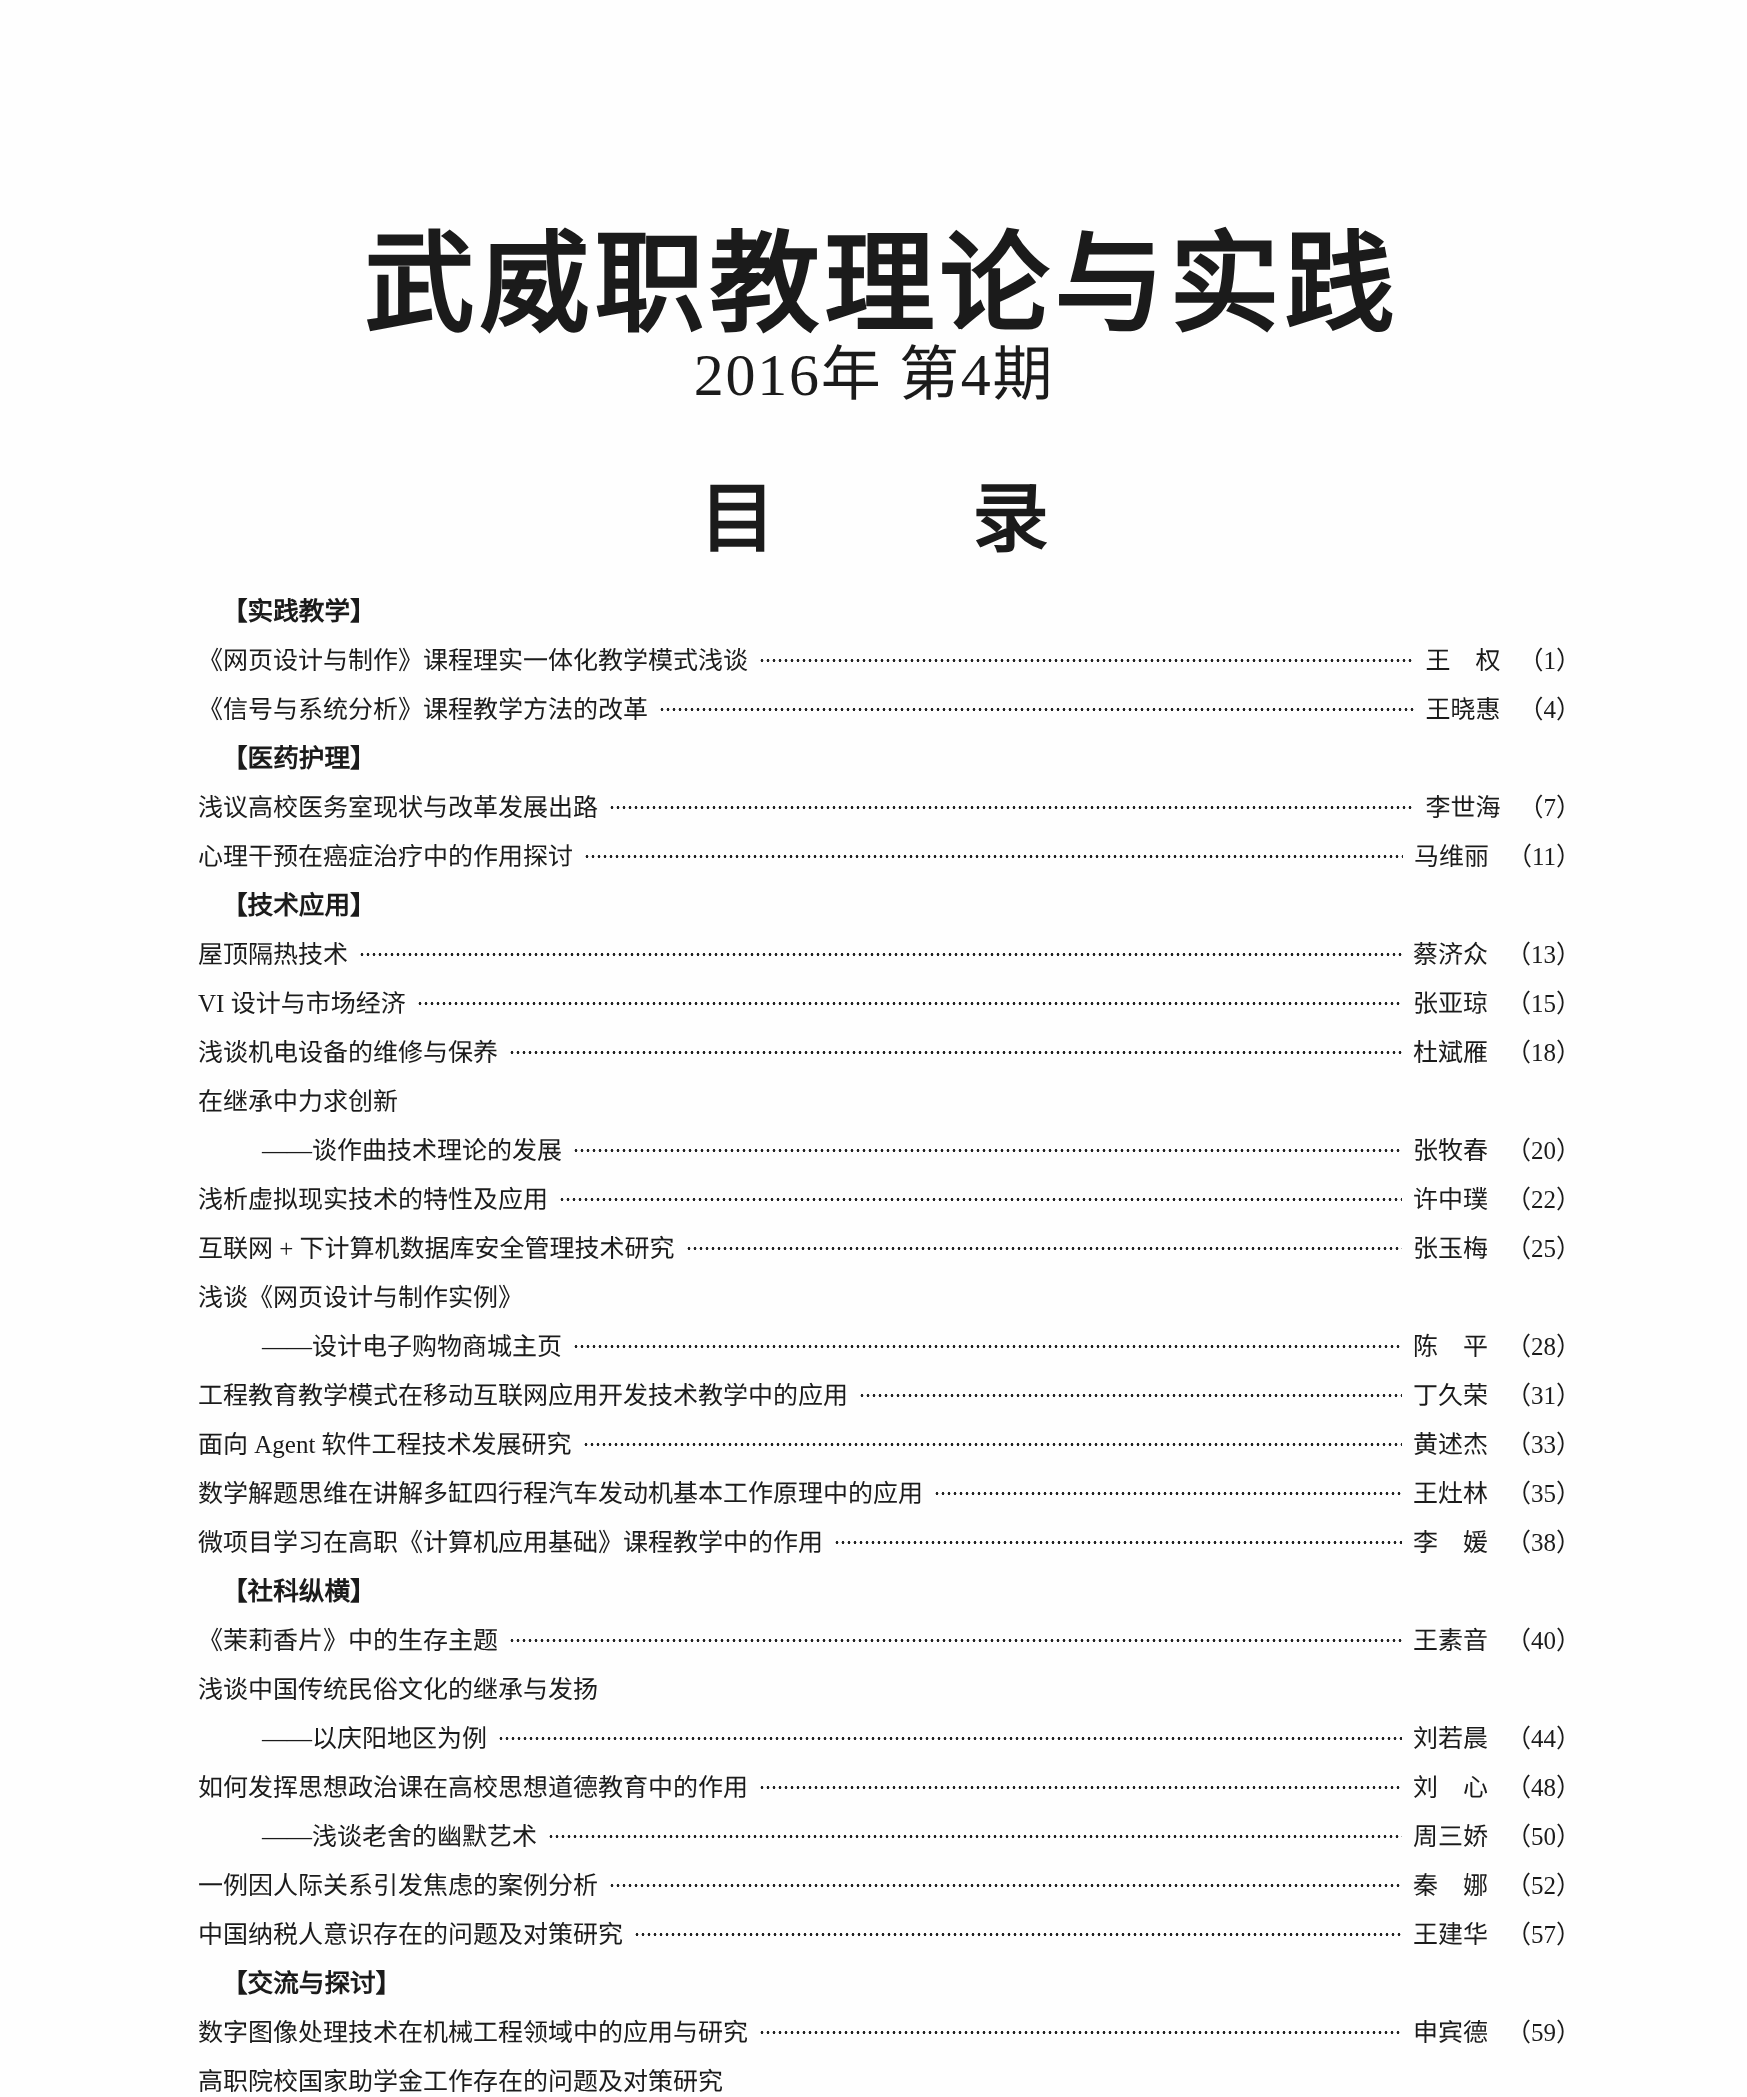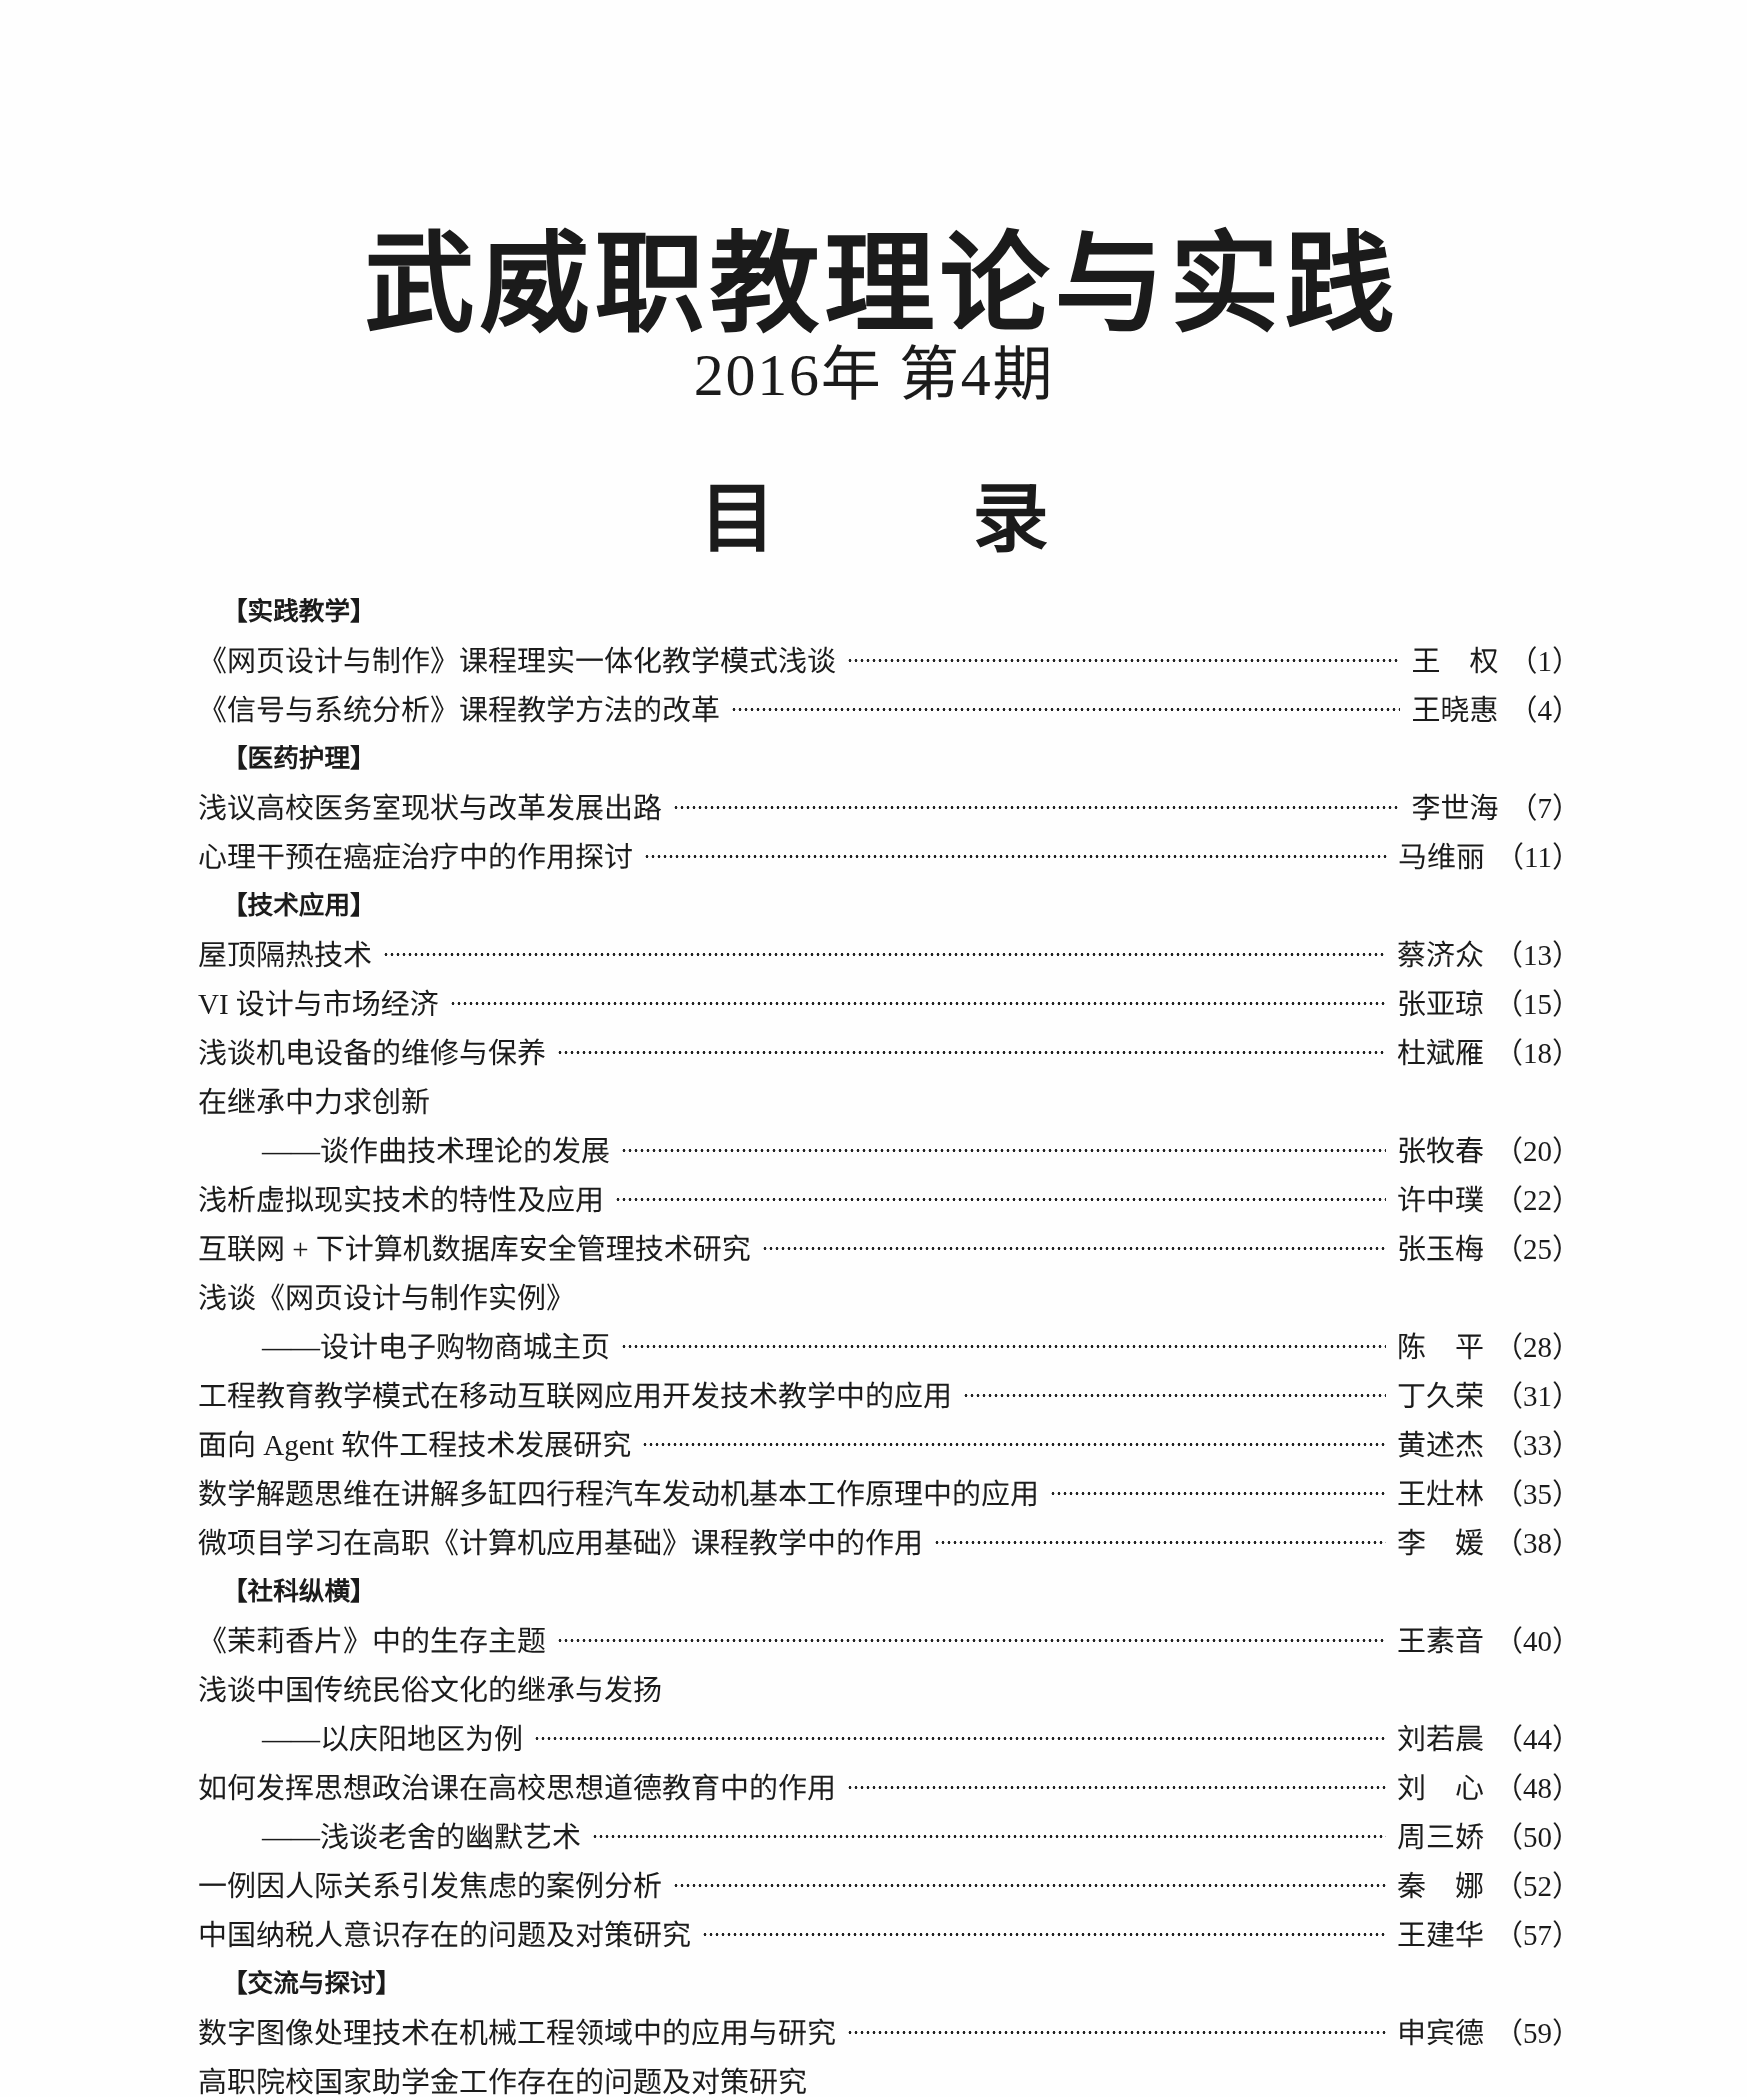--- a/index.html
+++ b/index.html
@@ -52,21 +52,21 @@
   .toc-list {
     position: absolute;
     left: 198px;
     right: 167px;
     top: 584px;
   }
   .row {
     display: flex;
     align-items: center;
     height: 49px;
-    font-size: 29px;
+    font-size: 25px;
     white-space: nowrap;
   }
   .row.section {
     font-family: "Liberation Sans", "DejaVu Sans", sans-serif;
     font-weight: bold;
     font-size: 25.6px;
     margin-left: 24px;
   }
   .row.article.indent .t,
   .row.title-only.indent .t {
@@ -81,21 +81,21 @@
     height: 3.4px;
     margin: 5.9px 11px 0 11px;
     min-width: 17px;
     background-image: radial-gradient(circle, #242424 1.3px, transparent 1.6px);
     background-size: 6px 3.4px;
     background-repeat: repeat-x;
     background-position: left center;
   }
   .author {
     flex: 0 0 auto;
-    margin-right: 10px;
+    margin-right: 18px;
   }
   .pagenum {
     flex: 0 0 auto;
   }
 </style>
 </head>
 <body>
 
 <div class="page">
   <h1 class="journal-title">武威职教理论与实践</h1>

